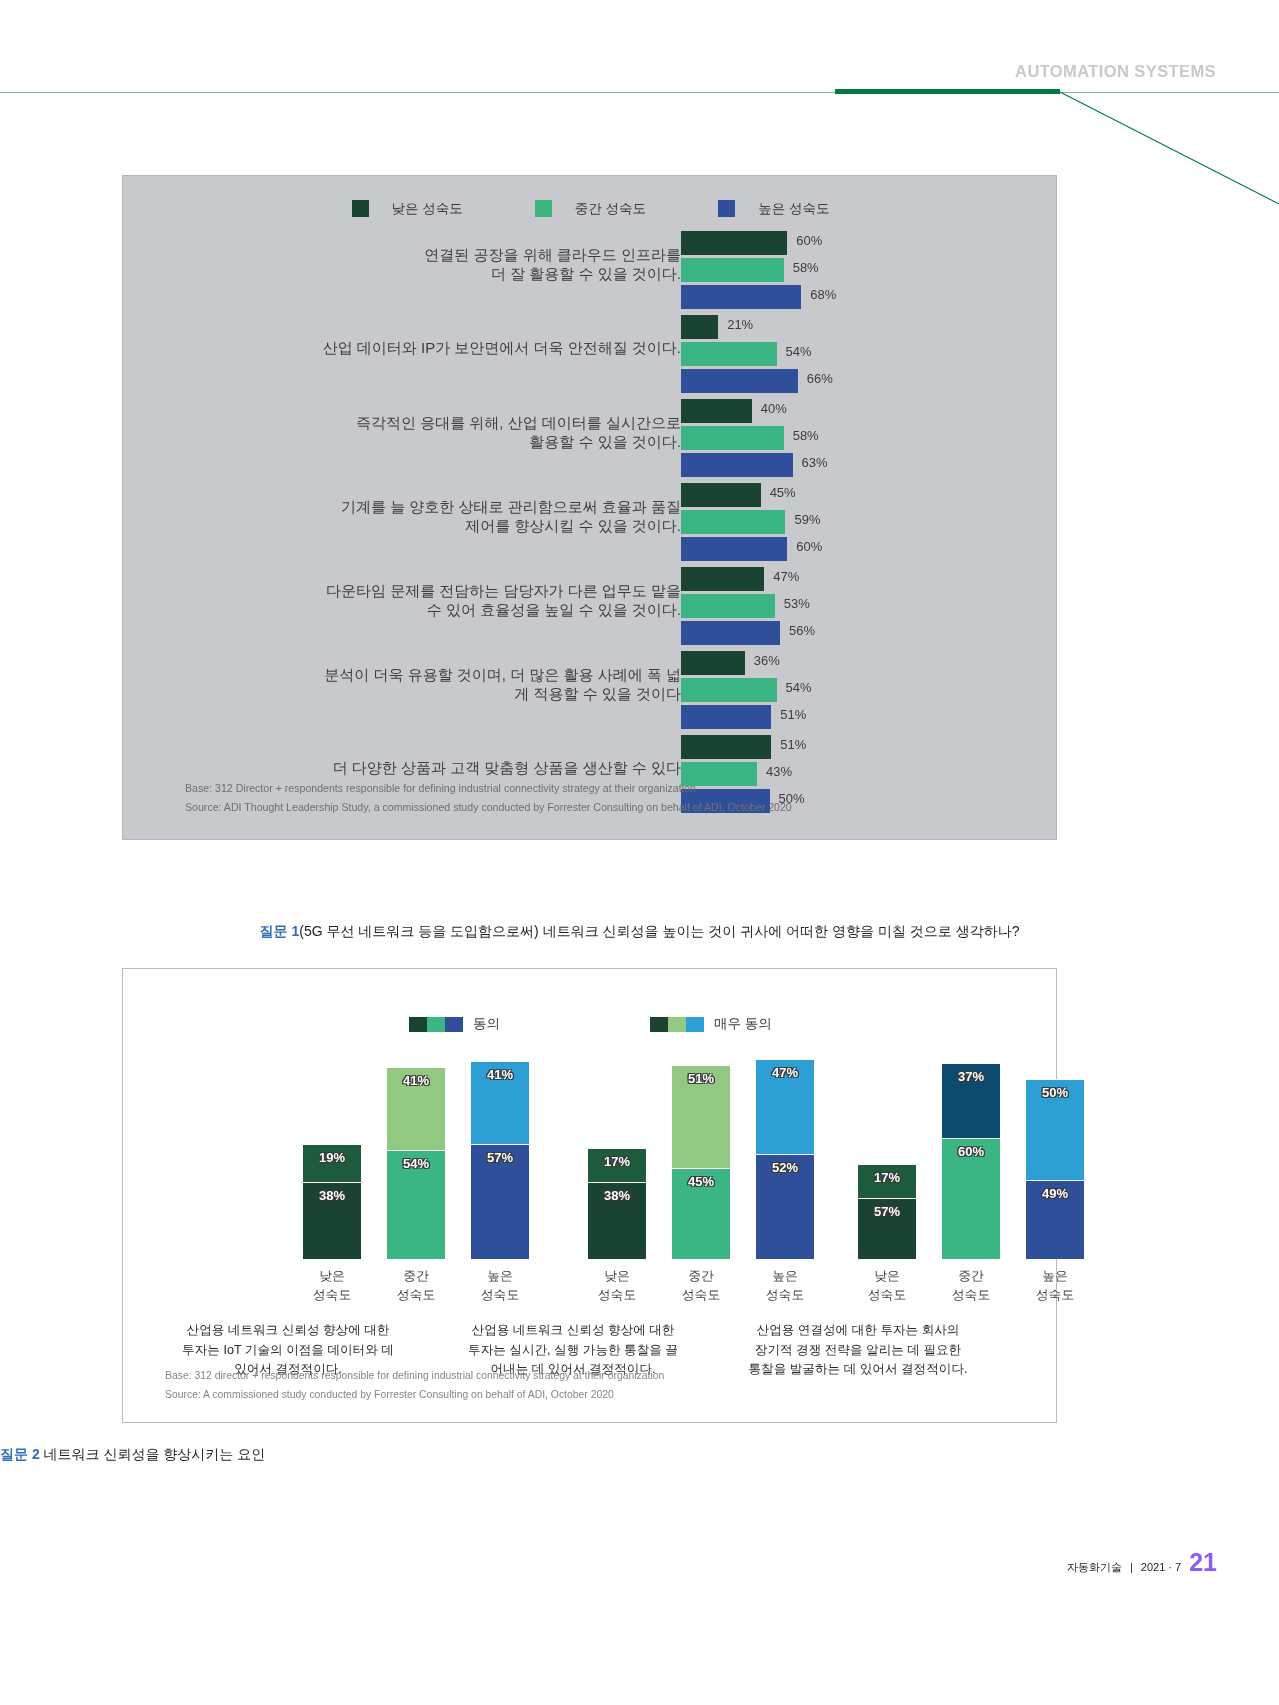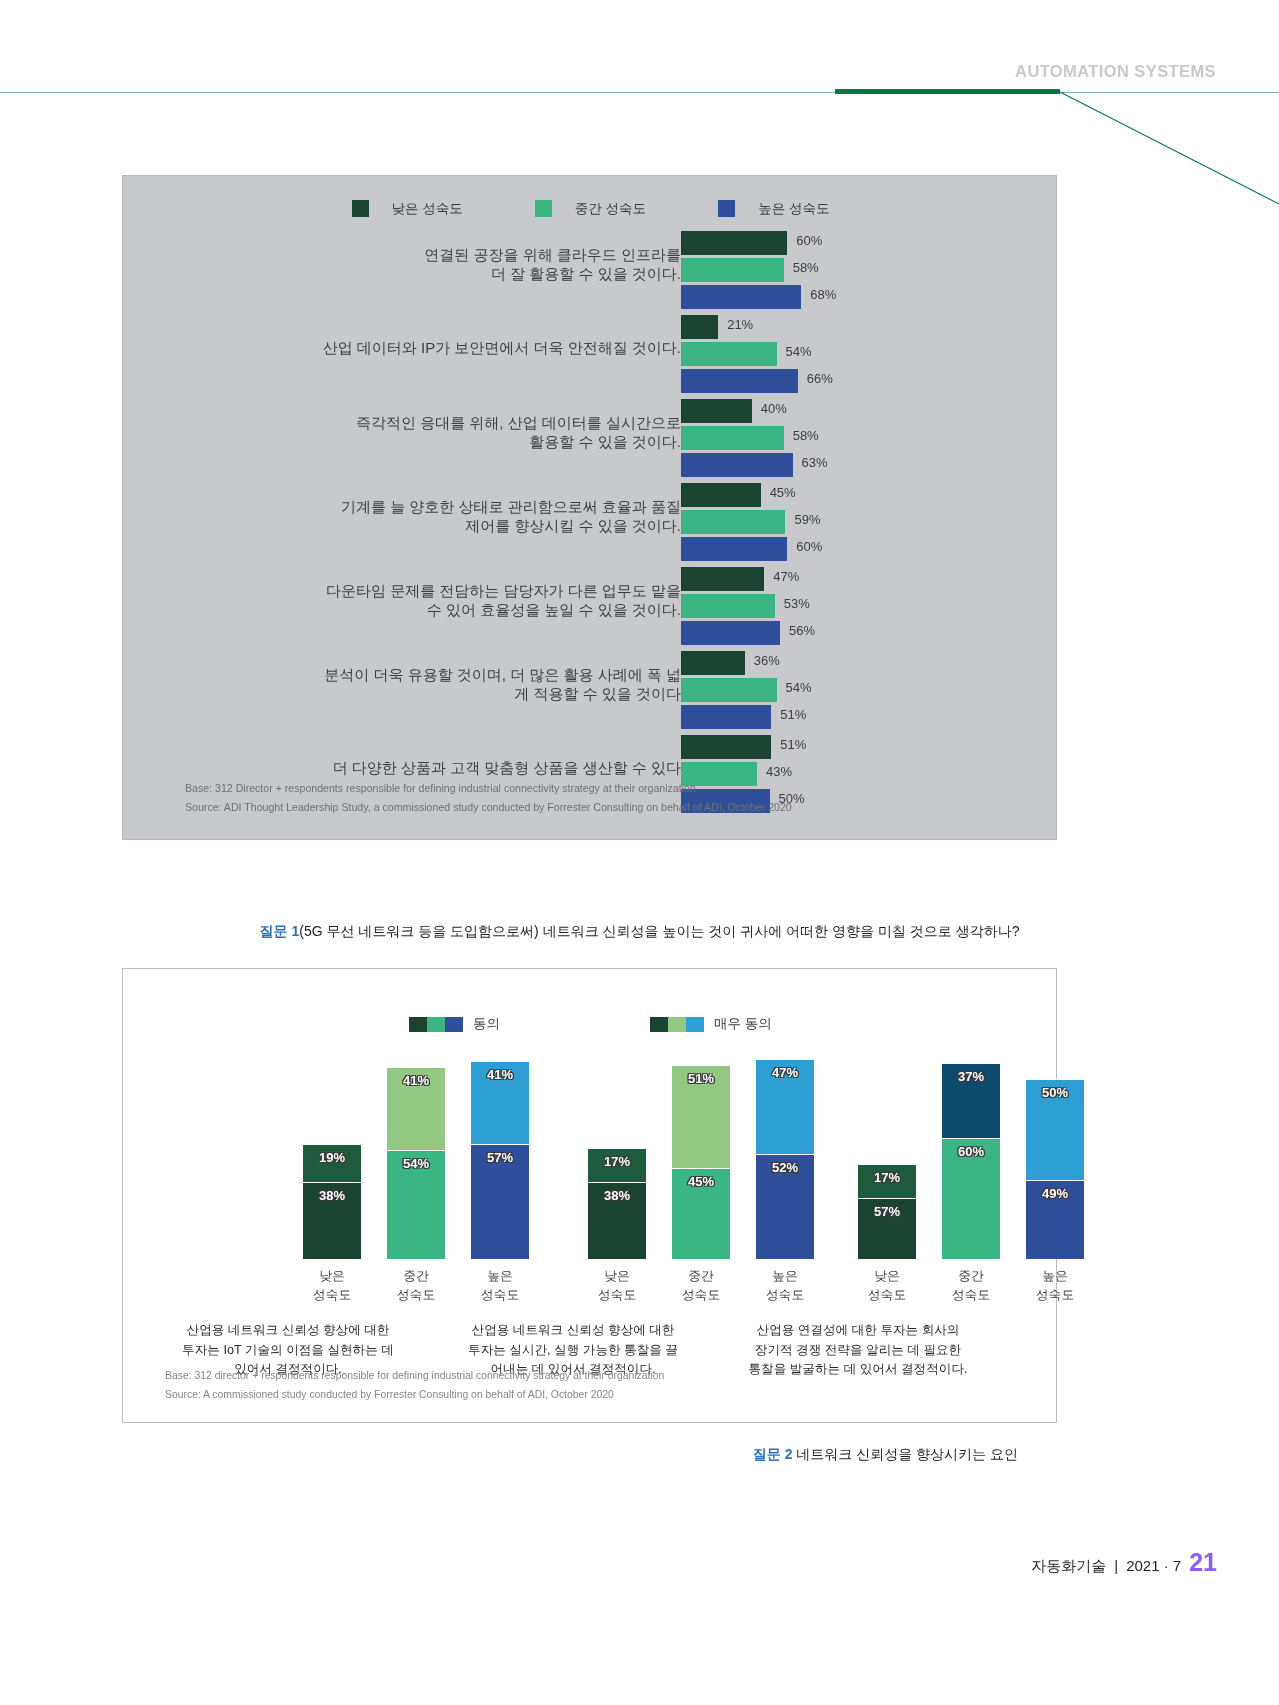--- a/index.html
+++ b/index.html
@@ -172,32 +172,32 @@
     font-size: 10.4px;
     line-height: 19px;
     color: #84868a;
   }
 
   
   .cap2 {
     position: absolute;
     left: 0; top: 1446px;
     width: 1018px;
-    text-align: right;
+    text-align: left;
     font-size: 14px;
     white-space: nowrap;
   }
 
   
   .footer {
     position: absolute;
     right: 62px; top: 1548px;
     display: flex; align-items: baseline; gap: 8px;
   }
-  .f-txt { font-size: 15px; color: #231f20; }
+  .f-txt { font-size: 11px; color: #231f20; }
   .f-pg { font-size: 25px; font-weight: bold; color: #8b5cf6; }
 </style>
 </head>
 <body>
 
 <div class="page">
 
   <div class="hdr-title">AUTOMATION SYSTEMS</div>
   <div class="hdr-thin-rule"></div>
   <div class="hdr-thick-rule"></div>
@@ -514,21 +514,21 @@
           </div>
           <div class="xl">
             <div>높은</div>
             <div>성숙도</div>
           </div>
         </div>
       </div>
     <div class="descs" id="chart2-descs">
         <div class="desc" style="left: 0px;">
           <div>산업용 네트워크 신뢰성 향상에 대한</div>
-          <div>투자는 IoT 기술의 이점을 실현하는 데</div>
+          <div>투자는 IoT 기술의 이점을 데이터와 데</div>
           <div>있어서 결정적이다.</div>
         </div>
         <div class="desc" style="left: 285px;">
           <div>산업용 네트워크 신뢰성 향상에 대한</div>
           <div>투자는 실시간, 실행 가능한 통찰을 끌</div>
           <div>어내는 데 있어서 결정적이다.</div>
         </div>
         <div class="desc" style="left: 570px;">
           <div>산업용 연결성에 대한 투자는 회사의</div>
           <div>장기적 경쟁 전략을 알리는 데 필요한</div>

